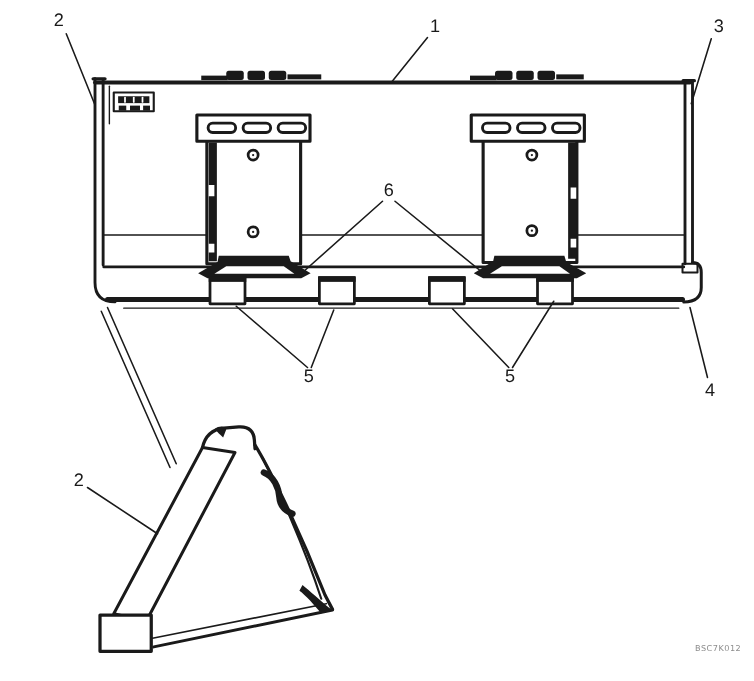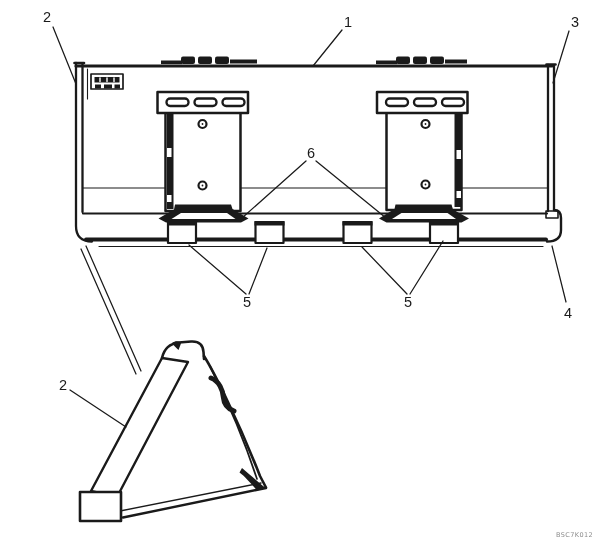--- a/index.html
+++ b/index.html
@@ -15,21 +15,21 @@
     position:absolute;
     transform:translate(-50%,-50%);
     font-family:"Liberation Sans", sans-serif;
     font-size:14.5px;
     color:#1a1a1a;
     line-height:1;
     user-select:none;
   }
   .drawing-code{
     position:absolute;
-    right:10px;top:532px;
+    right:10px;top:516px;
     font-family:"DejaVu Sans", sans-serif;
     font-size:6.5px;
     letter-spacing:.4px;
     color:#8d8d8d;
     line-height:1;
   }
 </style>
 </head>
 <body>
 

